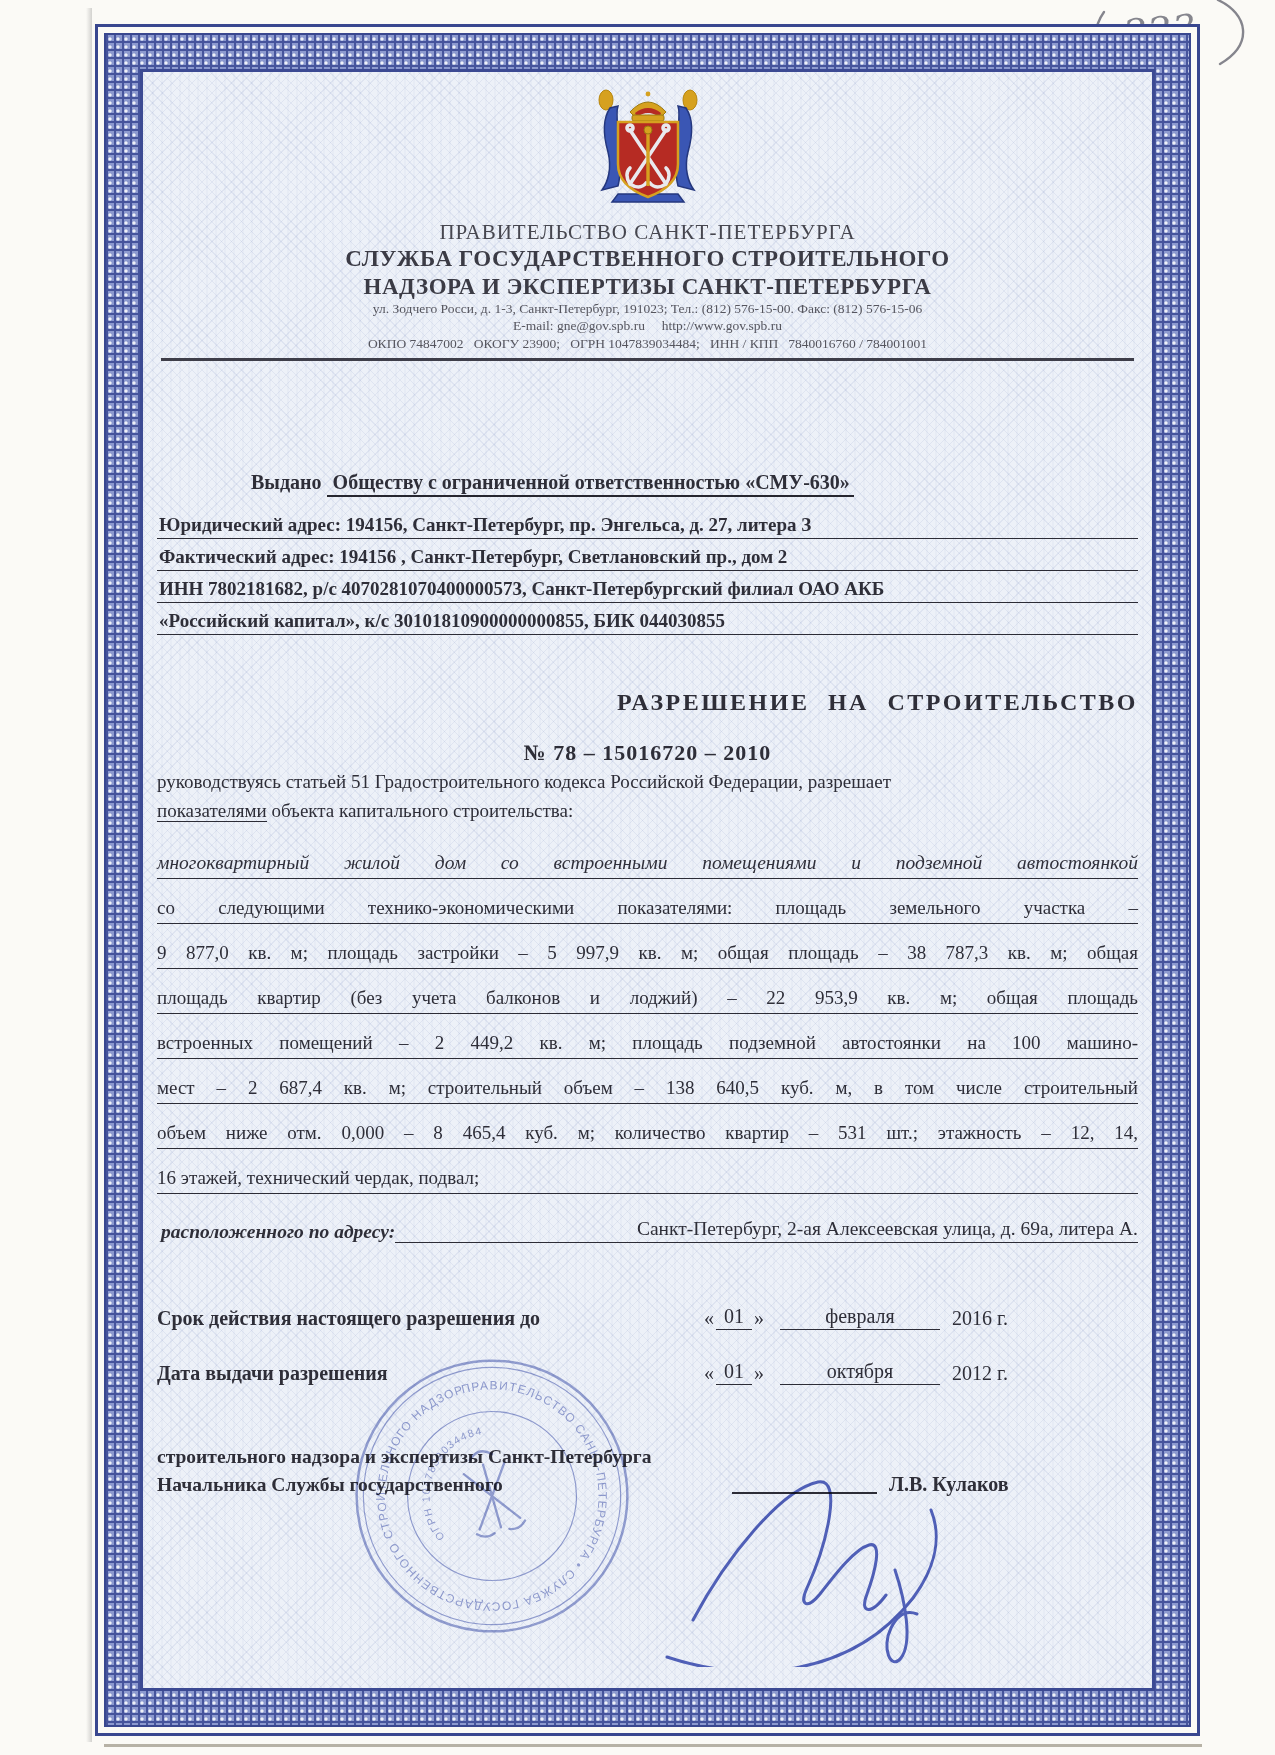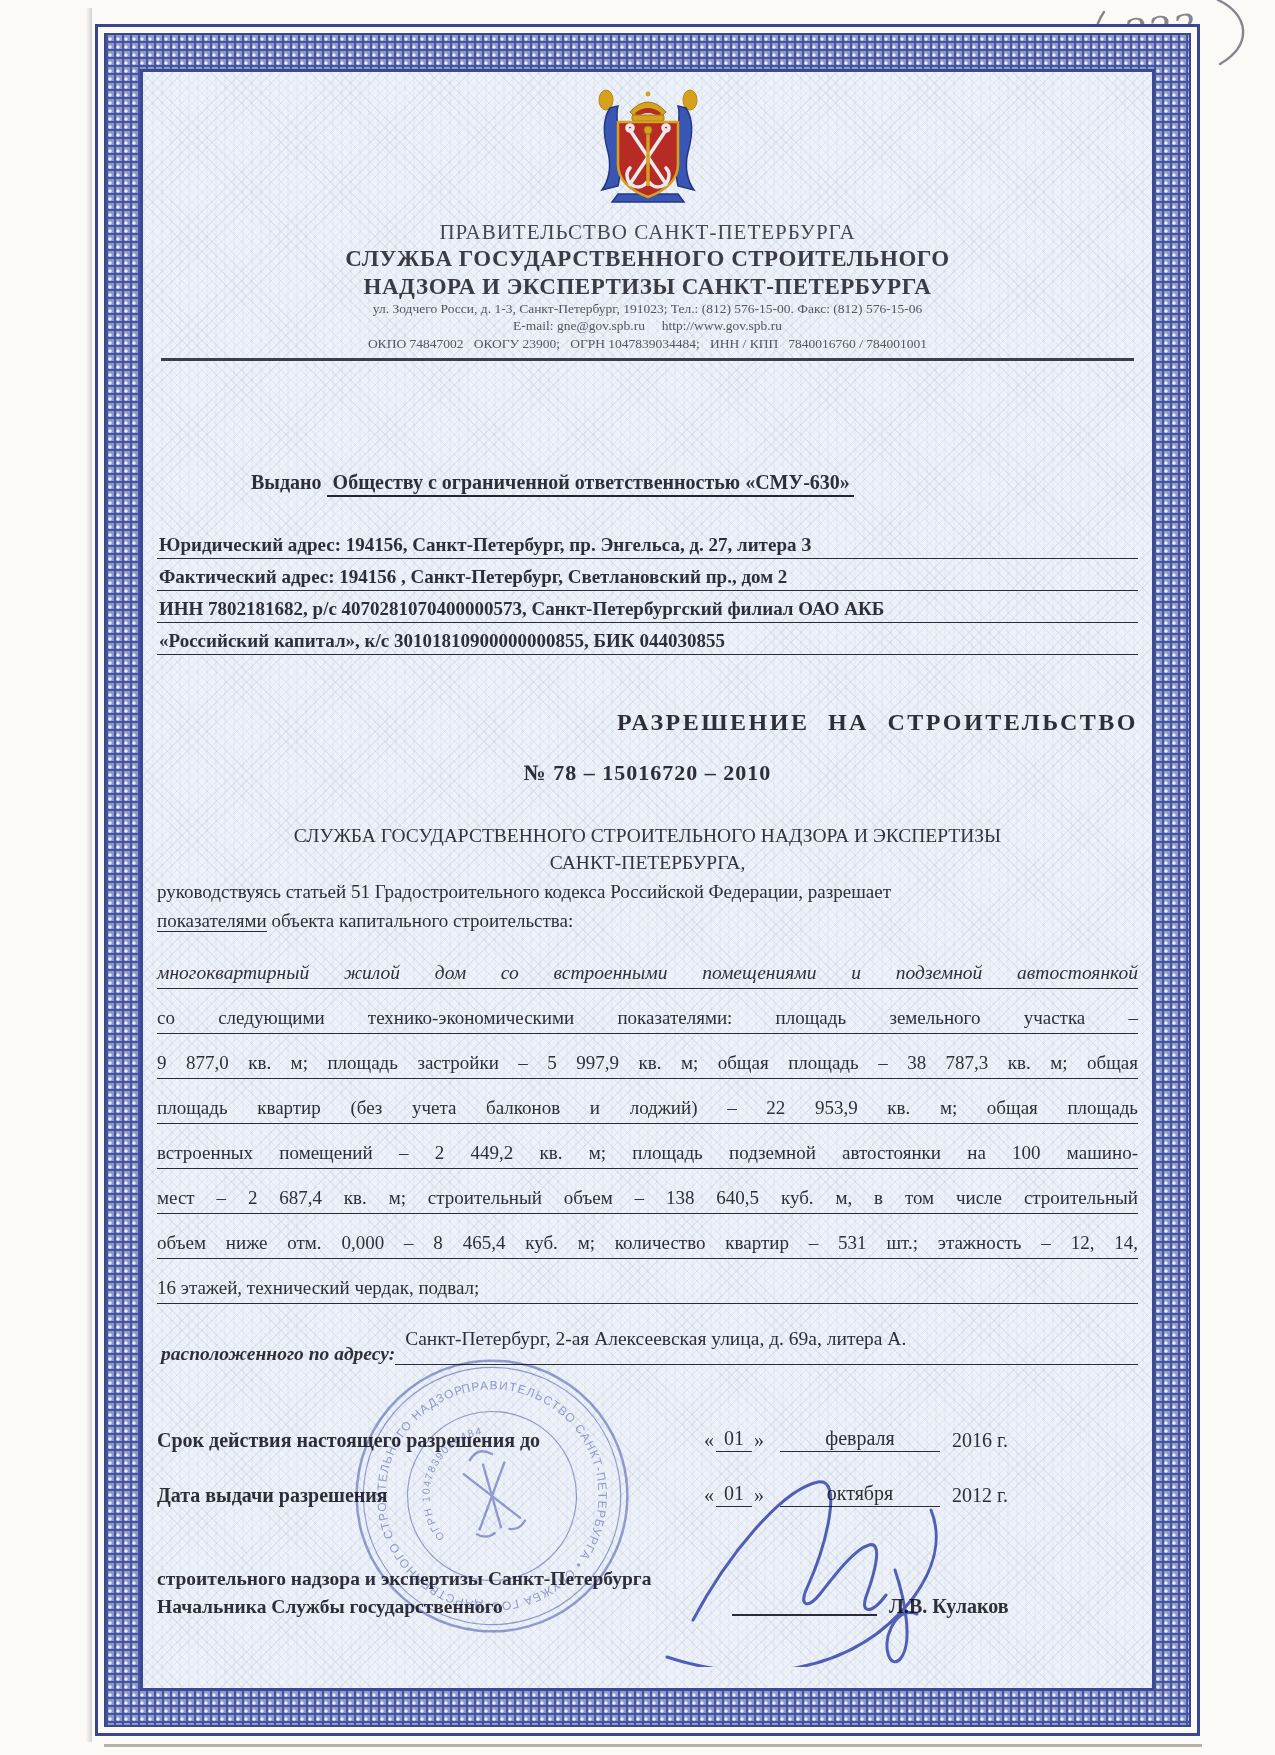--- a/index.html
+++ b/index.html
@@ -51,38 +51,38 @@
   .svc-line{text-align:center;font-size:23px;font-weight:bold;letter-spacing:.5px;color:#3b3b45;line-height:28px;}
   .contact-line{text-align:center;font-size:13.5px;color:#55555e;white-space:pre-wrap;}
   .small-line{text-align:center;font-size:13.5px;color:#55555e;white-space:pre-wrap;line-height:18px;}
   .rule{border-bottom:3px solid #3e3e49;margin:5px 4px 0 4px;}
 
   
   .issued{margin:110px 0 0 94px;font-size:20px;font-weight:bold;}
   .issued .val{display:inline-block;border-bottom:2px solid #26262f;padding:0 4px 1px 6px;}
 
   
-  .requisites{margin-top:36px;}
+  .requisites{margin-top:16px;}
   .req-line{font-size:19px;font-weight:600;border-bottom:1.6px solid #2c2c36;padding:0 0 2px 2px;margin-top:6px;line-height:23px;}
 
   
   .permit-title{margin-top:54px;text-align:right;font-size:24px;font-weight:bold;letter-spacing:2.5px;word-spacing:10px;}
   .permit-no{margin-top:24px;text-align:center;font-size:22px;font-weight:bold;letter-spacing:1px;}
 
   
   .authority{margin-top:36px;text-align:center;font-size:19.5px;line-height:27px;color:#33333d;}
   .basis{font-size:19px;line-height:27px;margin-top:2px;color:#2e2e38;}
   .u{border-bottom:1.6px solid #2c2c36;}
   .object-line{margin-top:28px;font-style:italic;font-size:19.5px;border-bottom:1.6px solid #2c2c36;
     padding-bottom:4px;text-align:justify;text-align-last:justify;color:#2f2f3a;}
   .spec-line{font-size:19px;border-bottom:1.6px solid #2c2c36;padding-bottom:4px;margin-top:17px;line-height:23px;}
   .stretch{text-align:justify;text-align-last:justify;}
   .location{margin-top:24px;display:flex;font-size:19.5px;align-items:flex-end;}
   .loc-label{font-style:italic;font-weight:bold;flex:none;padding-left:4px;}
-  .loc-value{flex:1;border-bottom:1.6px solid #2c2c36;padding:0 0 14px 10px;}
+  .loc-value{flex:1;border-bottom:1.6px solid #2c2c36;padding:0 0 2px 10px;text-align:right;}
 
   
   .date-row{display:flex;margin-top:0;font-size:20px;align-items:flex-end;}
   .date-row.validity{margin-top:62px;}
   .date-row.issue{margin-top:30px;}
   .date-label{font-weight:bold;width:545px;flex:none;}
   .q{padding:0 2px;}
   .u-day{border-bottom:1.6px solid #2c2c36;padding:0 8px 1px 8px;}
   .u-month{border-bottom:1.6px solid #2c2c36;display:inline-block;width:160px;text-align:center;margin-left:14px;padding-bottom:1px;}
   .year{margin-left:12px;}
@@ -167,24 +167,20 @@
       <div class="requisites">
         <div class="req-line">Юридический адрес: 194156, Санкт-Петербург, пр. Энгельса, д. 27, литера З</div>
         <div class="req-line">Фактический адрес: 194156 , Санкт-Петербург, Светлановский пр., дом 2</div>
         <div class="req-line">ИНН 7802181682, р/с 4070281070400000573, Санкт-Петербургский филиал ОАО АКБ</div>
         <div class="req-line">«Российский капитал», к/с 30101810900000000855, БИК 044030855</div>
       </div>
 
       <div class="permit-title">РАЗРЕШЕНИЕ НА СТРОИТЕЛЬСТВО</div>
       <div class="permit-no">№ 78 – 15016720 – 2010</div>
 
-      <div class="authority">
-        <div>СЛУЖБА ГОСУДАРСТВЕННОГО СТРОИТЕЛЬНОГО НАДЗОРА И ЭКСПЕРТИЗЫ</div>
-        <div>САНКТ-ПЕТЕРБУРГА,</div>
-      </div>
       <div class="basis">руководствуясь статьей 51 Градостроительного кодекса Российской Федерации, разрешает</div>
       <div class="basis">
         <span class="u">показателями</span><span> объекта капитального строительства:</span>
       </div>
 
       <div class="object-line">многоквартирный жилой дом со встроенными помещениями и подземной автостоянкой</div>
       <div class="spec-line stretch">со следующими технико-экономическими показателями: площадь земельного участка –</div>
       <div class="spec-line stretch">9 877,0 кв. м; площадь застройки – 5 997,9 кв. м; общая площадь  – 38 787,3 кв. м; общая</div>
       <div class="spec-line stretch">площадь квартир (без учета балконов и лоджий) – 22 953,9 кв. м; общая площадь</div>
       <div class="spec-line stretch">встроенных помещений – 2 449,2 кв. м; площадь подземной автостоянки на 100 машино-</div>

